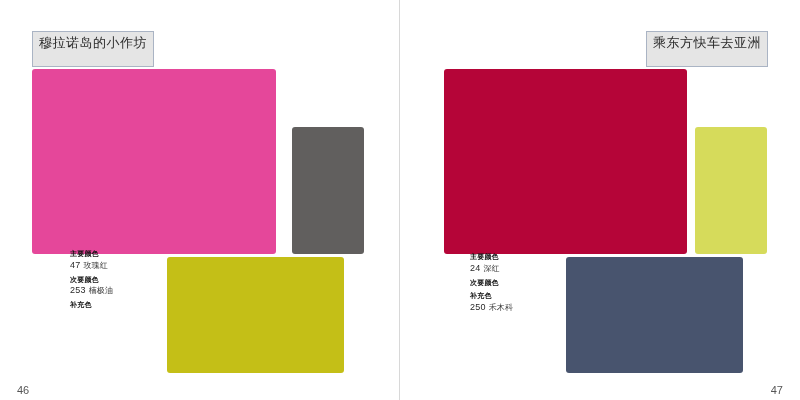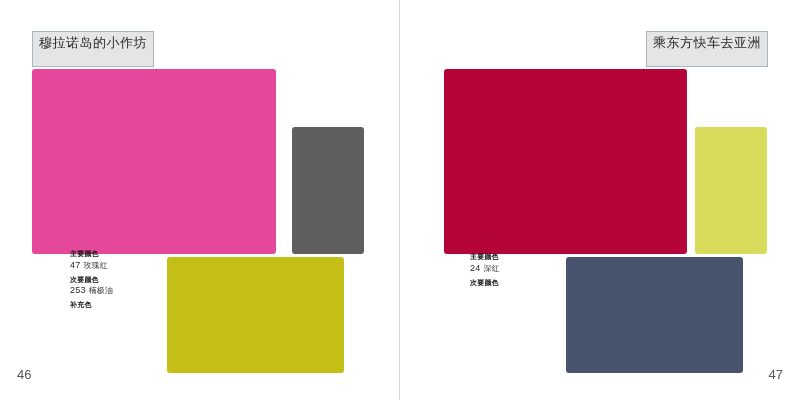--- a/index.html
+++ b/index.html
@@ -93,22 +93,22 @@
     display: block;
     color: #2a2a2a;
     letter-spacing: 0.2px;
   }
   .legend-code { font-weight: normal; }
   .legend-name { margin-left: 3px; font-size: 8px; color: #3a3a3a; }
 
   
   .folio {
     position: absolute;
-    bottom: 18px;
-    font-size: 13px;
+    bottom: 4px;
+    font-size: 11px;
     color: #555555;
   }
   .folio-left  { left: 17px; }
   .folio-right { right: 17px; }
 </style>
 </head>
 <body>
 
 <div class="spread">
 
@@ -153,16 +153,20 @@
   <div class="swatch blk-accent-right" style="background: rgb(72, 84, 110);"></div>
 
   <div class="legend legend-right">
     <div class="legend-entry">
       <span class="legend-role">主要颜色</span>
       <span class="legend-value"><span class="legend-code">24</span><span class="legend-name">深红</span></span>
     </div>
     <div class="legend-entry">
       <span class="legend-role">次要颜色</span>
     </div>
+    <div class="legend-entry">
+      <span class="legend-role">补充色</span>
+      <span class="legend-value"><span class="legend-code">250</span><span class="legend-name">禾木科</span></span>
+    </div>
   </div>
 
   <div class="gutter"></div>
 </div>
 
 </body></html>

